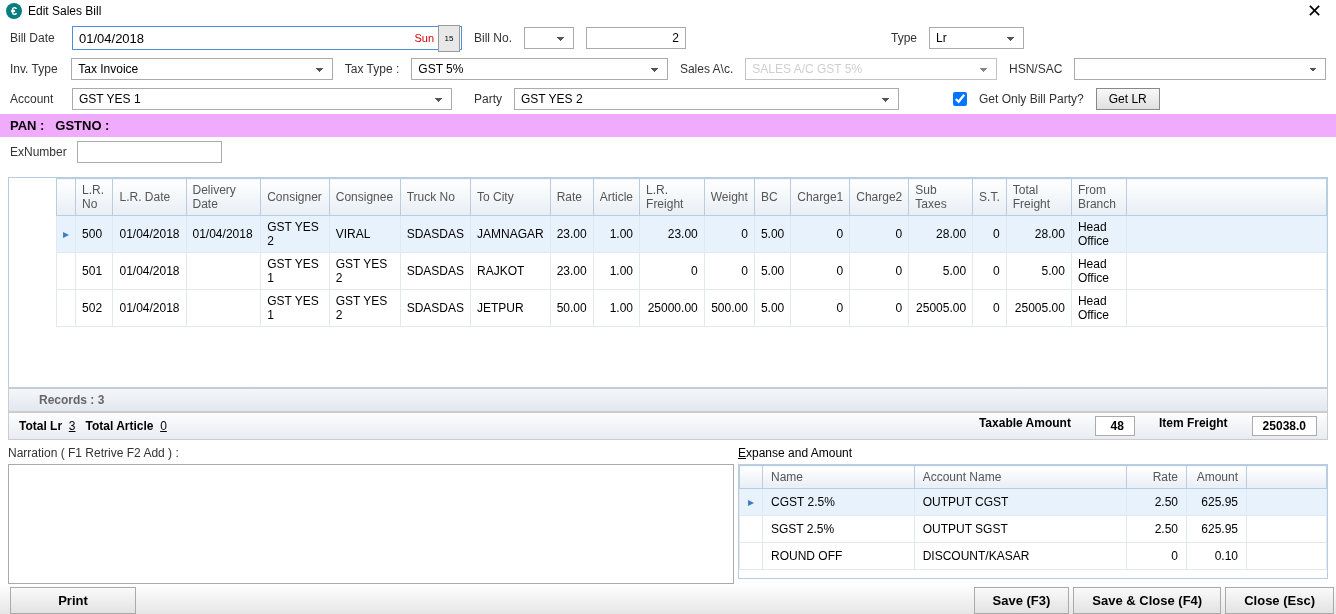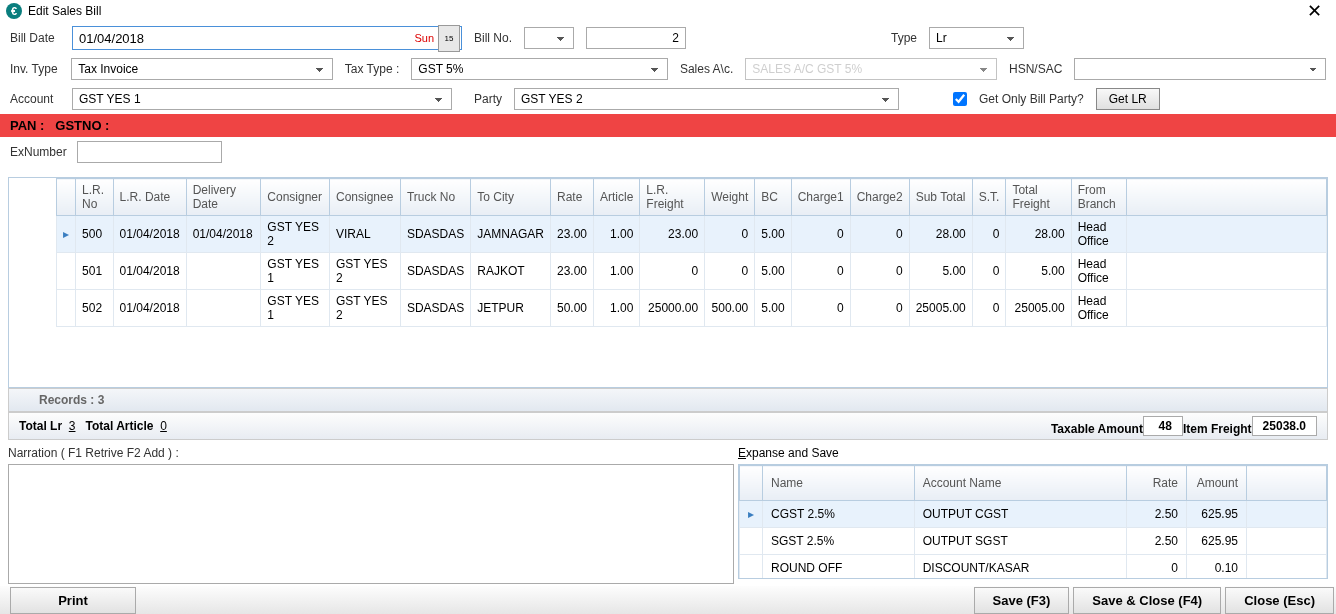--- a/index.html
+++ b/index.html
@@ -10,42 +10,42 @@
 .form-row { display: flex; align-items: center; padding: 4px 10px; gap: 12px; }
 .label { color: #333; font-size: 12px; white-space: nowrap; }
 .input, .select { border: 1px solid #aaa; height: 22px; padding: 2px 6px; font-size: 12px; background: #fff; }
 .select { appearance: none; background-image: linear-gradient(45deg, transparent 50%, #555 50%), linear-gradient(135deg, #555 50%, transparent 50%); background-position: calc(100% - 12px) 9px, calc(100% - 8px) 9px; background-size: 4px 4px, 4px 4px; background-repeat: no-repeat; padding-right: 20px; }
 .date-input { display: flex; align-items: center; border: 1px solid #4a90d9; height: 24px; background: #fff; }
 .date-input input { border: none; flex: 1; padding: 2px 6px; font-size: 13px; outline: none; }
 .date-input .day { color: #d00; font-size: 11px; padding: 0 4px; margin-left: 32px; }
 .date-input .cal { width: 22px; height: 27px; background: #e8e8e8; border: 1px solid #999; display: inline-flex; align-items: center; justify-content: center; font-size: 8px; margin-right: 1px; }
 .checkbox { width: 14px; height: 14px; }
 .btn { border: 1px solid #888; background: linear-gradient(#f8f8f8, #e0e0e0); padding: 3px 12px; font-size: 12px; cursor: pointer; }
-.pan-row { background: #ef4444; padding: 4px 10px; font-weight: bold; font-size: 13px; }
+.pan-row { background: #f0abfc; padding: 4px 10px; font-weight: bold; font-size: 13px; }
 .grid-wrap { margin: 10px 8px 0 8px; border: 1px solid #b8cde0; padding-left: 47px; }
 .grid { width: 100%; border-collapse: collapse; }
 .grid th { background: linear-gradient(#fff, #e8eef5); border: 1px solid #b8cde0; padding: 4px 6px; color: #555; font-weight: normal; font-size: 12px; text-align: left; height: 26px; }
 .grid td { border: 1px solid #e0e8f0; padding: 4px 6px; font-size: 12px; height: 24px; }
 .grid tr.sel td { background: #e8f2fc; }
 .grid .rowptr { width: 18px; text-align: center; color: #3a7ec0; }
 .grid .num { text-align: right; }
 .grid-space { height: 60px; border-top: none; }
 .records-bar { background: linear-gradient(#f4f6f9, #e2e8f0); padding: 4px 30px; color: #666; font-weight: bold; font-size: 12px; border: 1px solid #ccc; margin: 0 8px; }
 .totals-bar { display: flex; align-items: center; background: linear-gradient(#fdfdfd, #e8ecf2); padding: 3px 10px; border: 1px solid #ccc; margin: 0 8px; font-size: 12px; }
-.totals-bar .right-side { margin-left: auto; display: flex; align-items: flex-end; gap: 0; }
+.totals-bar .right-side { margin-left: auto; display: flex; align-items: flex-start; gap: 24px; }
 .totals-bar .valbox { border: 1px solid #aaa; background: #fff; padding: 2px 10px; text-align: right; min-width: 40px; font-weight: bold; }
 .lower { display: flex; margin: 6px 8px 0 8px; gap: 4px; }
 .narration { flex: 1; }
 .narration textarea { width: 100%; height: 120px; border: 1px solid #aaa; resize: none; padding: 4px; font-size: 12px; }
 .expanse { width: 590px; }
 .expanse .hdr { font-size: 12px; padding-bottom: 4px; }
 .expanse .hdr u { text-decoration: underline; }
 .expanse-grid-wrap { border: 1px solid #b8cde0; height: 115px; overflow-y: auto; position: relative; }
 .expanse-grid { width: 100%; border-collapse: collapse; }
-.expanse-grid th { background: linear-gradient(#fff, #e8eef5); border: 1px solid #b8cde0; padding: 10px 8px; color: #555; font-weight: normal; text-align: left; position: sticky; top: 0; }
+.expanse-grid th { background: linear-gradient(#fff, #e8eef5); border: 1px solid #b8cde0; padding: 4px 8px; color: #555; font-weight: normal; text-align: left; position: sticky; top: 0; }
 .expanse-grid td { border: 1px solid #e0e8f0; padding: 6px 8px; font-size: 12px; }
 .expanse-grid tr.sel td { background: #e8f2fc; }
 .freight-bar { display: flex; justify-content: flex-end; align-items: center; background: linear-gradient(#fdfdfd, #e8ecf2); padding: 3px 10px; border: 1px solid #ccc; margin: 6px 8px 0 8px; font-size: 12px; }
 .freight-bar .valbox { border: 1px solid #aaa; background: #fff; padding: 2px 12px; margin-left: 8px; font-weight: bold; }
 .footer { position: absolute; bottom: 0; left: 0; right: 0; display: flex; align-items: center; background: linear-gradient(#fdfdfd, #e6e6e6); height: 28px; }
 .footer .fbtn { border: 1px solid #aaa; background: linear-gradient(#fafafa, #e2e2e2); padding: 5px 18px; font-weight: bold; font-size: 13px; cursor: pointer; margin: 0 2px; }
 .footer .spacer { flex: 1; }
 </style>
 </head>
 <body>
@@ -116,21 +116,21 @@
           <th>Consignee</th>
           <th>Truck No</th>
           <th>To City</th>
           <th>Rate</th>
           <th>Article</th>
           <th>L.R. Freight</th>
           <th>Weight</th>
           <th>BC</th>
           <th>Charge1</th>
           <th>Charge2</th>
-          <th>Sub Total</th>
+          <th>Sub Taxes</th>
           <th>S.T.</th>
           <th>Total Freight</th>
           <th>From Branch</th>
           <th style="width:200px"></th>
         </tr>
       </thead>
     <tbody id="grid-body">
         <tr class="sel">
           <td class="rowptr">▸</td>
           <td class="">500</td>
@@ -215,21 +215,21 @@
     <span class="valbox" style="min-width:60px">25038.0</span>
   </div>
 </div>
 
 <div class="lower">
   <div class="narration">
     <div class="label" style="margin-bottom:4px">Narration ( F1 Retrive F2 Add ) :</div>
     <textarea style=""></textarea>
   </div>
   <div class="expanse">
-    <div class="hdr"><u>E</u><span>xpanse and Save</span></div>
+    <div class="hdr"><u>E</u><span>xpanse and Amount</span></div>
     <div class="expanse-grid-wrap">
       <table class="expanse-grid">
         <thead>
             <tr id="exp-head">
               <th style="width:22px"></th>
               <th>Name</th>
               <th>Account Name</th>
               <th style="text-align:right;width:60px">Rate</th>
               <th style="text-align:right;width:60px">Amount</th>
               <th style="width:80px"></th>

